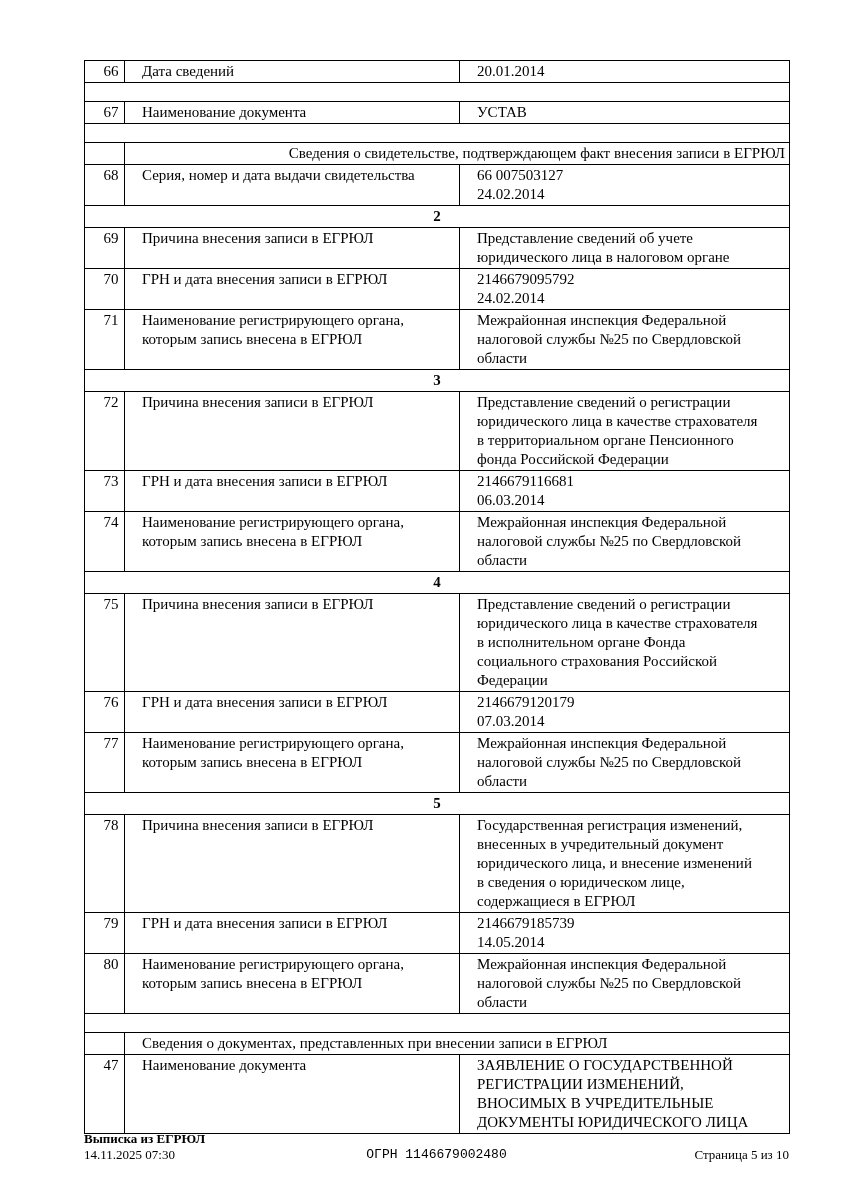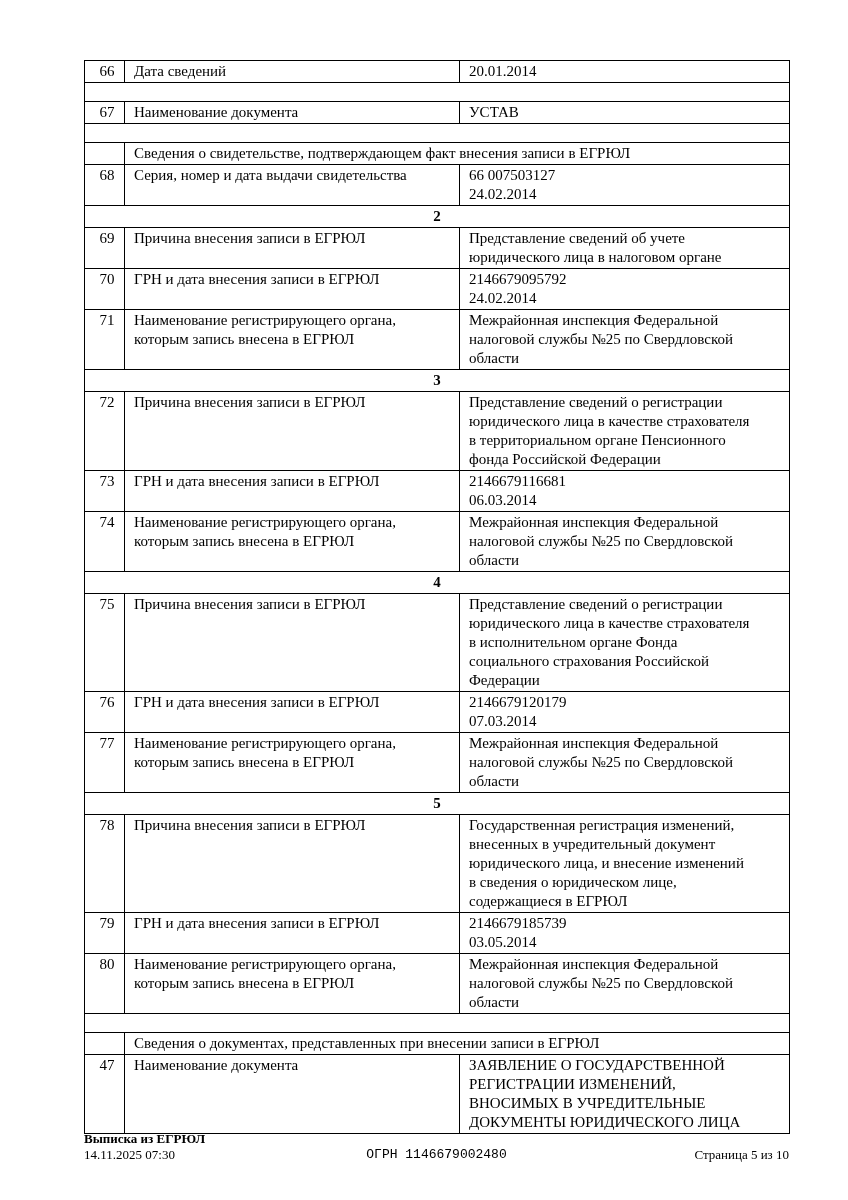--- a/index.html
+++ b/index.html
@@ -21,36 +21,36 @@
     left: 84px; top: 60px;
     width: 705px;
     border-collapse: collapse;
     table-layout: fixed;
     font-size: 15px;
     line-height: 19px;
   }
   table.doc td {
     border: 1px solid #000000;
     vertical-align: top;
-    padding: 1px 4px 1px 9px;
+    padding: 1px 4px 1px 17px;
   }
   td.num {
     text-align: center;
     padding-left: 1px;
     padding-right: 1px;
   }
   td.lab, td.val { white-space: pre-line; }
   tr.spacer td { height: 19px; padding: 1px 0; }
   tr.secnum td {
     text-align: center;
     font-weight: bold;
     height: 19px;
     padding: 1px 0;
   }
-  td.title-center { text-align: left; margin-top: 24px; }
+  td.title-center { text-align: right; margin-top: 24px; }
   td.title-left { text-align: left; }
   .footer {
     position: absolute;
     left: 84px; top: 1131px;
     width: 705px;
     height: 40px;
     font-size: 13px;
     line-height: 16px;
   }
   .f-left { position: absolute; left: 0; top: 0; }
@@ -179,21 +179,21 @@
         <td class="val">Государственная регистрация изменений,
 внесенных в учредительный документ
 юридического лица, и внесение изменений
 в сведения о юридическом лице,
 содержащиеся в ЕГРЮЛ</td>
       </tr>
       <tr>
         <td class="num">79</td>
         <td class="lab">ГРН и дата внесения записи в ЕГРЮЛ</td>
         <td class="val">2146679185739
-03.05.2014</td>
+14.05.2014</td>
       </tr>
       <tr>
         <td class="num">80</td>
         <td class="lab">Наименование регистрирующего органа,
 которым запись внесена в ЕГРЮЛ</td>
         <td class="val">Межрайонная инспекция Федеральной
 налоговой службы №25 по Свердловской
 области</td>
       </tr>
       <tr class="spacer">

